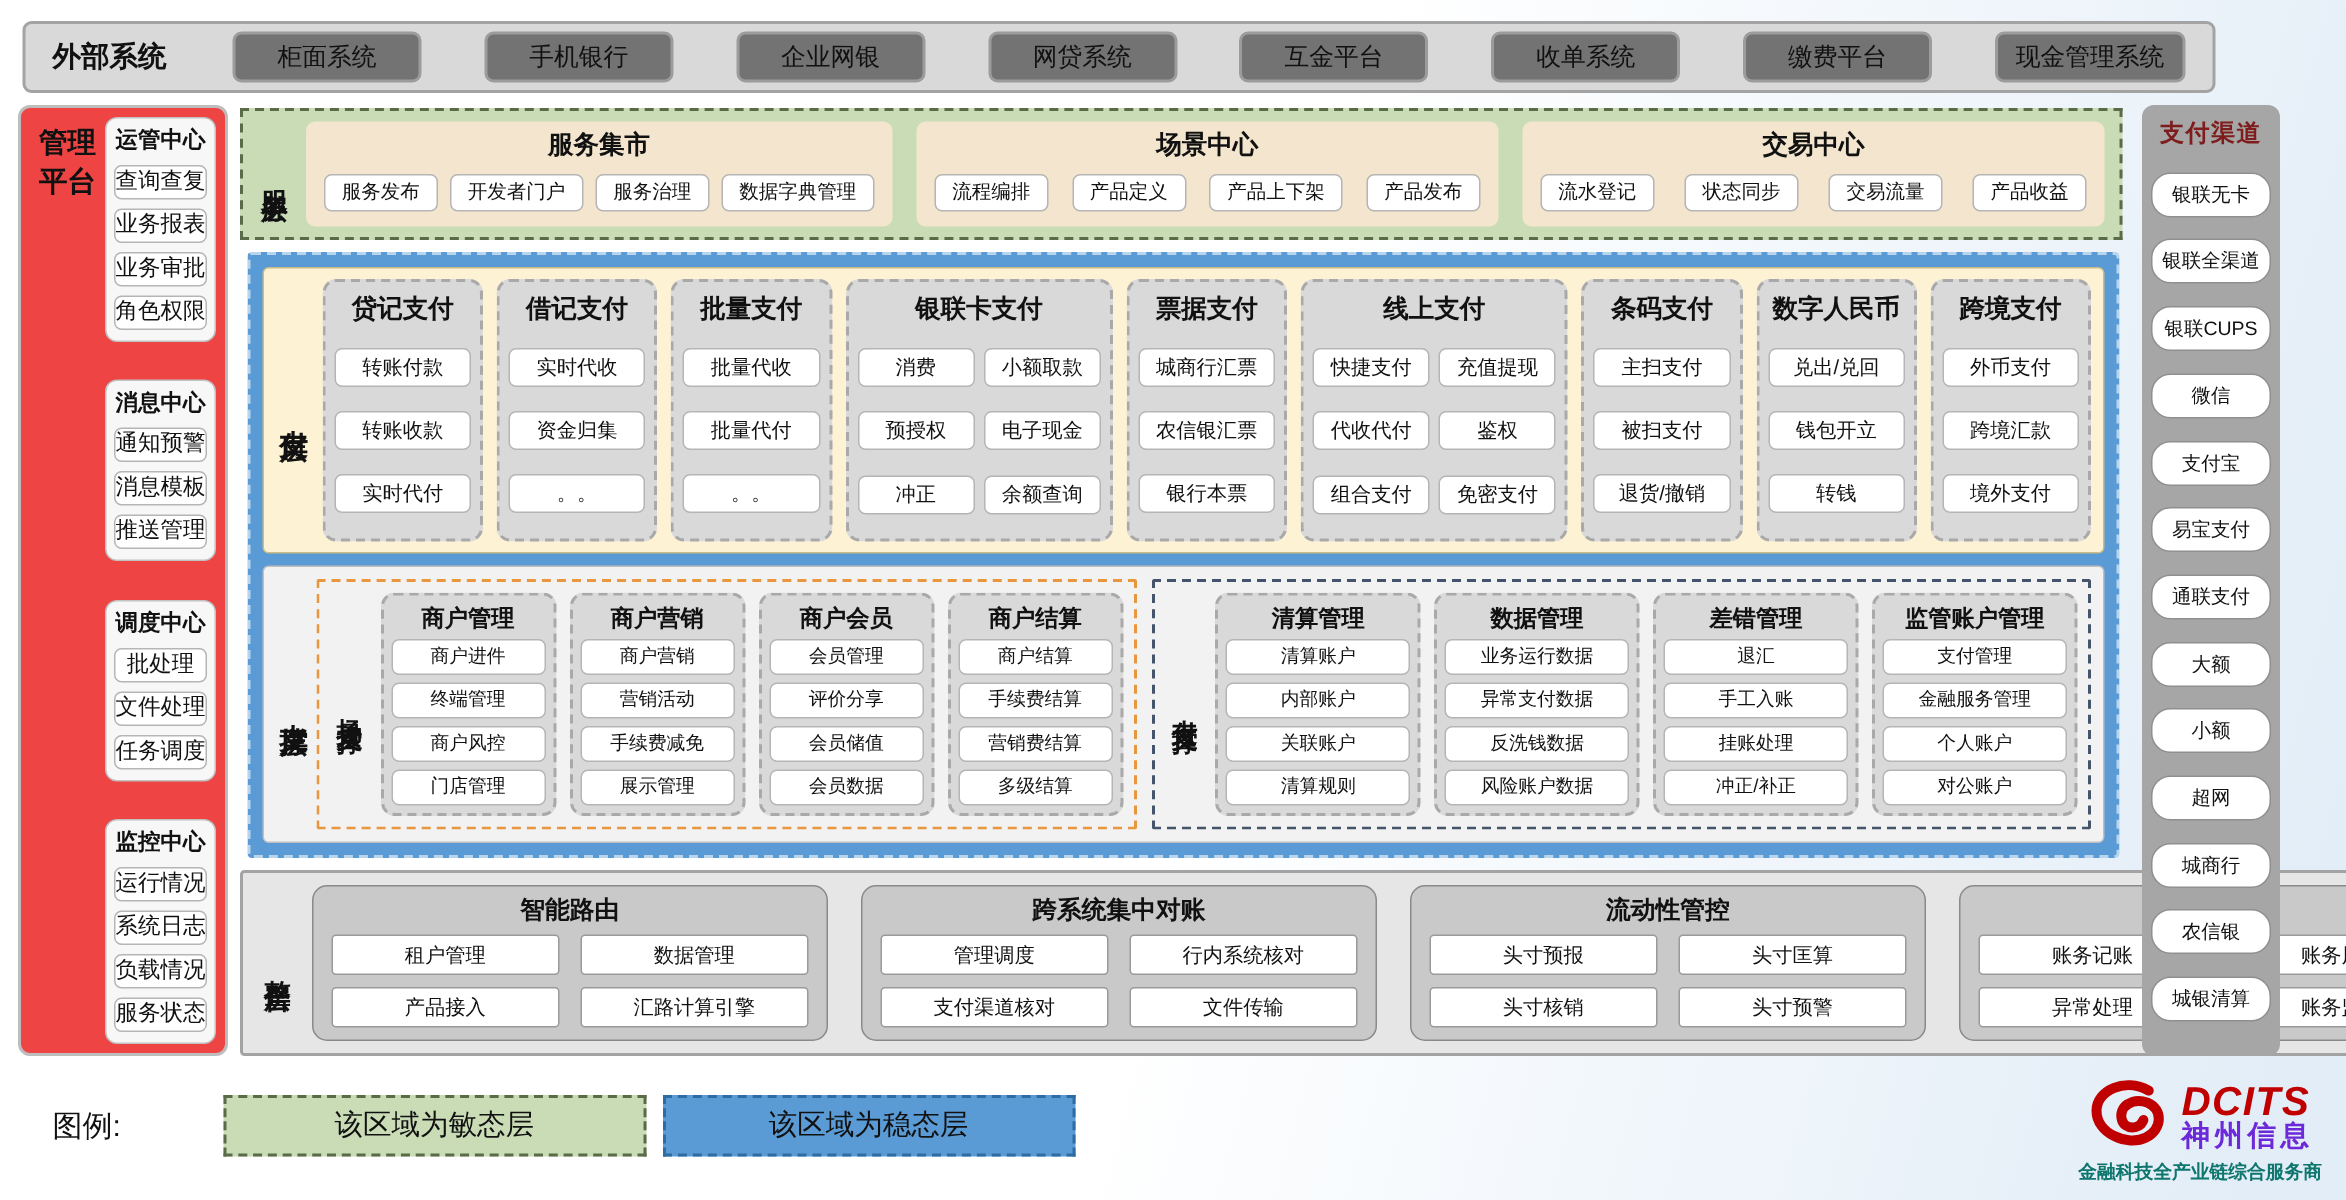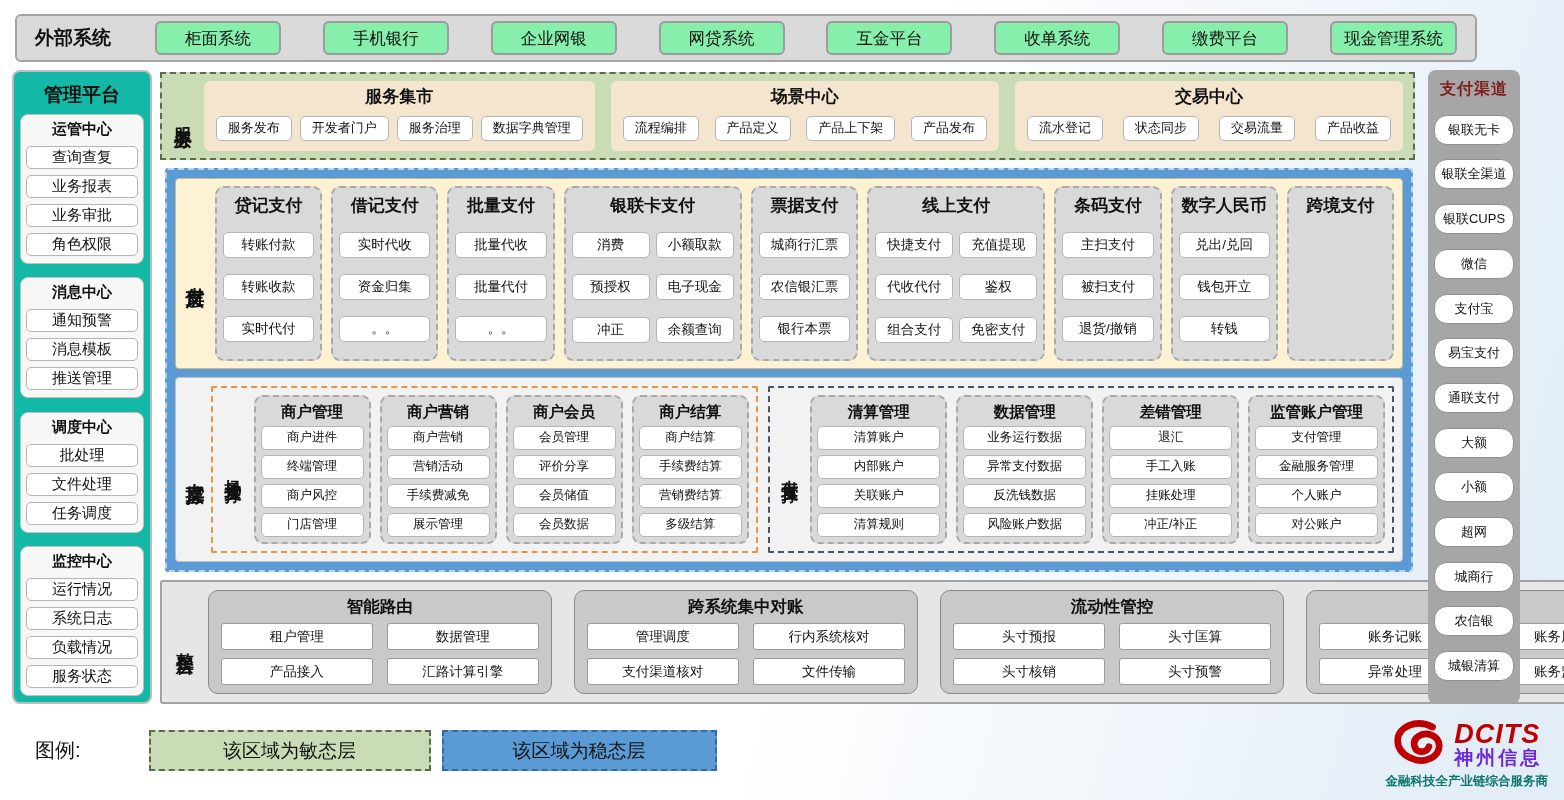--- a/index.html
+++ b/index.html
@@ -9,25 +9,25 @@
     background:linear-gradient(105deg,#ffffff 52%,#e2edf7 96%);
   }
   
   .white-btn{background:#fff;border:1.5px solid #b5b5b5;text-align:center;box-sizing:border-box;white-space:nowrap;overflow:hidden}
   .v-label{writing-mode:vertical-lr;text-orientation:upright;font-weight:bold;text-align:center;align-self:center;letter-spacing:2px;line-height:1.1}
   
   #external-systems{position:absolute;left:15px;top:14px;width:1462px;height:48px;background:#d9d9d9;
     border:2px solid #a3a3a3;border-radius:6px;box-sizing:border-box;display:flex;align-items:center;padding:0 18px}
   .ext-label{font-size:19px;font-weight:bold;width:120px}
   .ext-row{flex:1;display:flex;justify-content:space-between;align-items:center}
-  .tan-btn{background:#86efac;border:2px solid #9c9c9c;border-radius:6px;height:34px;line-height:30px;
+  .tan-btn{background:#737373;border:2px solid #9c9c9c;border-radius:6px;height:34px;line-height:30px;
     min-width:126px;padding:0 12px;text-align:center;font-size:16.5px;box-sizing:border-box;white-space:nowrap}
   
-  #mgmt{position:absolute;left:12px;top:70px;width:140px;height:634px;background:#14b8a6;
-    border:2px solid #bdbdbd;border-radius:8px;box-sizing:border-box;padding:6px;display:flex;flex-direction:column}
+  #mgmt{position:absolute;left:12px;top:70px;width:140px;height:634px;background:#ef4444;
+    border:2px solid #bdbdbd;border-radius:8px;box-sizing:border-box;padding:6px;display:flex;flex-direction:row}
   .mgmt-title{font-size:19px;font-weight:bold;text-align:center;padding:4px 0 6px}
   .mgmt-groups{flex:1;display:flex;flex-direction:column;justify-content:space-between;gap:8px}
   .mgmt-group{background:#f7f7f7;border:1.5px solid #c2c2c2;border-radius:8px;padding:3px 5px 7px;display:flex;flex-direction:column}
   .mgmt-group-title{font-size:15px;font-weight:bold;text-align:center;padding:2px 0 1px}
   .mgmt-btn{height:23px;line-height:20px;font-size:15px;margin-top:6px;border-radius:5px}
   
   #service-layer{position:absolute;left:160px;top:72px;width:1255px;height:88px;background:#c9dcb6;
     border:2.5px dashed #5a6b4a;box-sizing:border-box;display:flex;padding:7px 10px;gap:12px}
   .service-v{font-size:18px}
   .service-sections{flex:1;display:flex;gap:16px}
@@ -244,20 +244,25 @@
         <div class="dash-col">
           <div class="dash-col-title">数字人民币</div>
           <div class="cell-grid">
             <div class="white-btn cell">兑出/兑回</div>
             <div class="white-btn cell">钱包开立</div>
             <div class="white-btn cell">转钱</div>
           </div>
         </div>
         <div class="dash-col">
           <div class="dash-col-title">跨境支付</div>
+          <div class="cell-grid">
+            <div class="white-btn cell">外币支付</div>
+            <div class="white-btn cell">跨境汇款</div>
+            <div class="white-btn cell">境外支付</div>
+          </div>
         </div>
       </div>
   </div>
   <div id="support-layer">
     <div class="v-label support-v">支撑层</div>
     <div class="support-groups">
         <div class="support-group orange">
           <div class="v-label support-v-label">场景支撑</div>
           <div class="dash-col support-col">
             <div class="dash-col-title small">商户管理</div>

